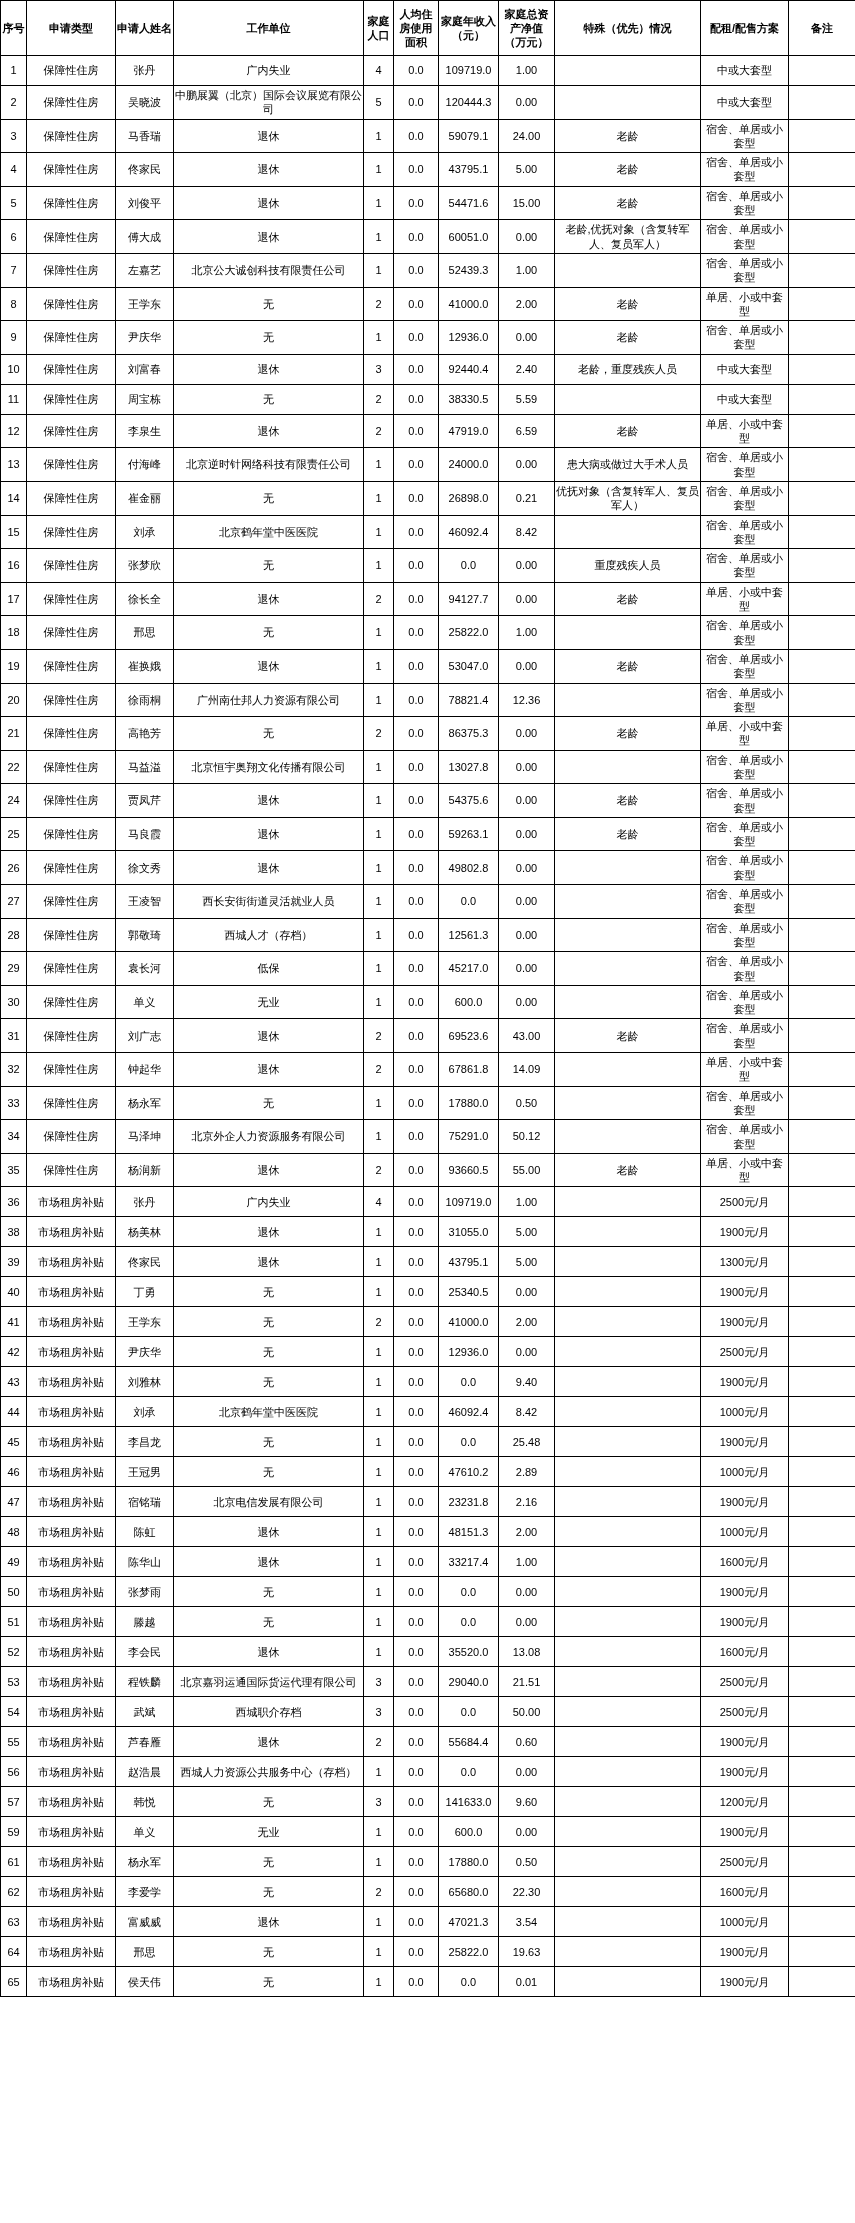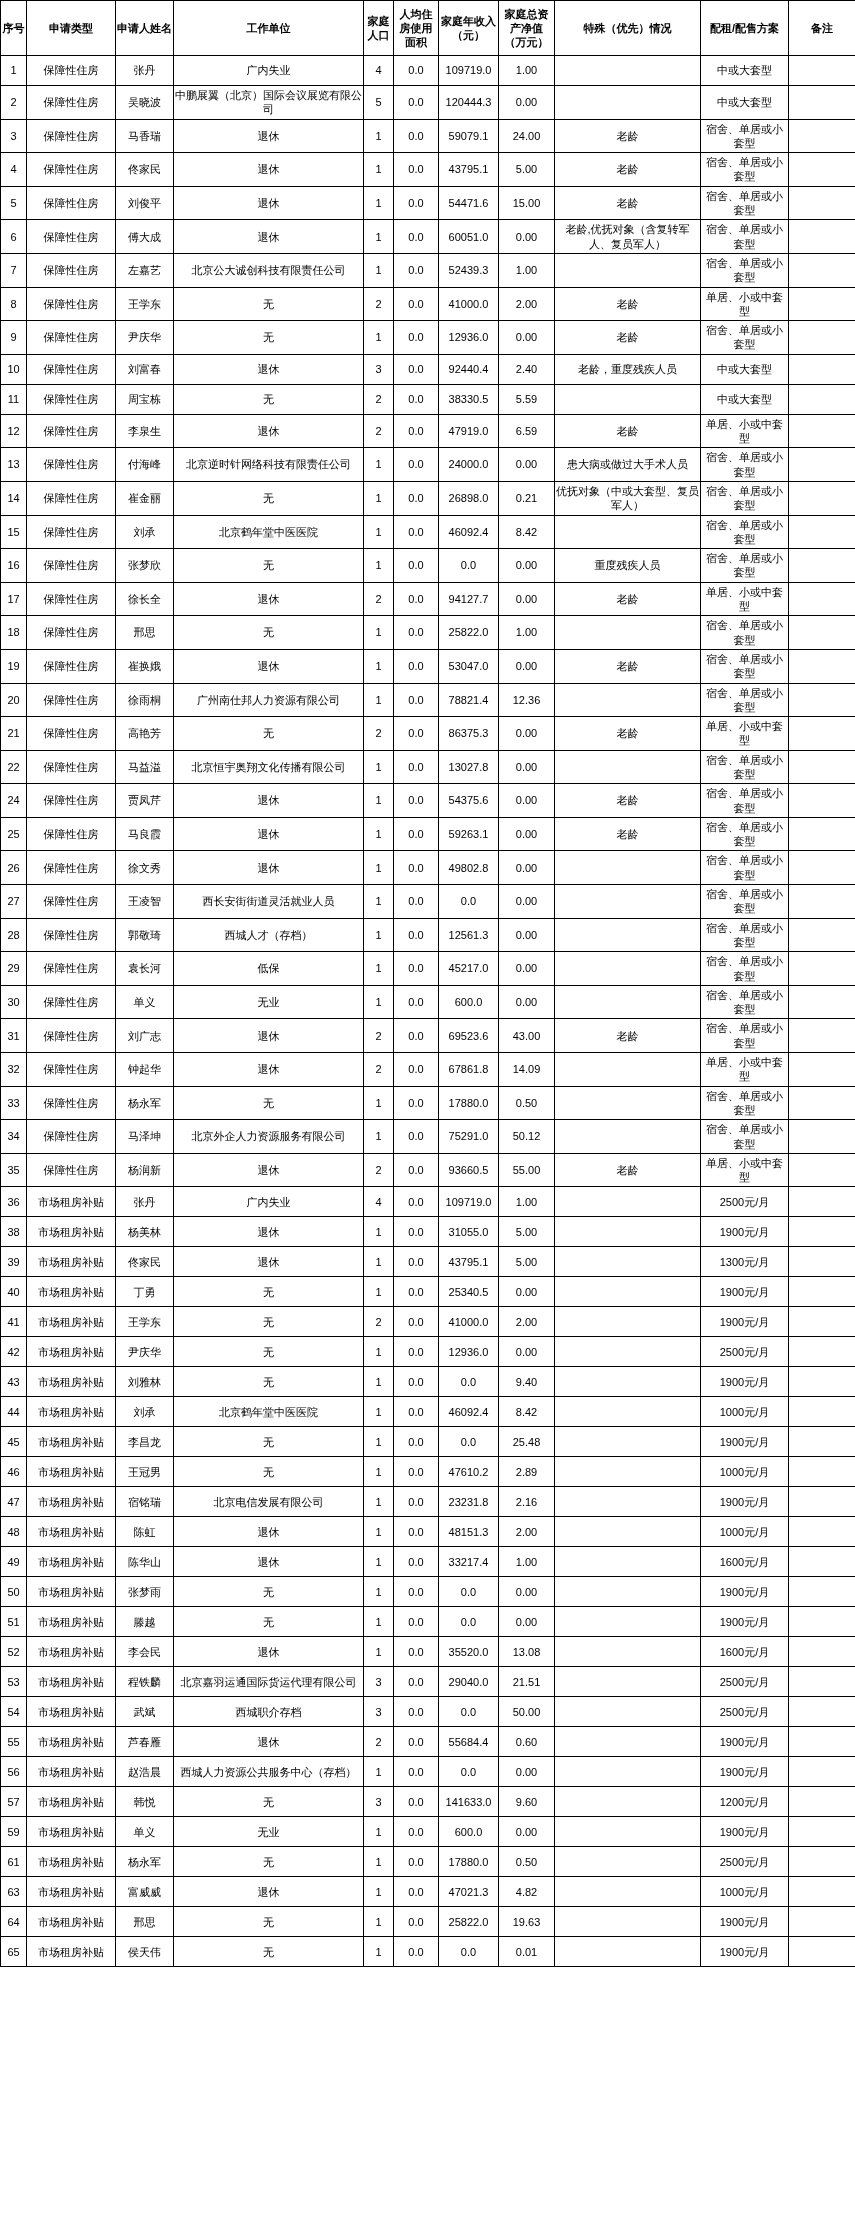--- a/index.html
+++ b/index.html
@@ -242,21 +242,21 @@
         </tr>
         <tr>
           <td>14</td>
           <td>保障性住房</td>
           <td>崔金丽</td>
           <td>无</td>
           <td>1</td>
           <td>0.0</td>
           <td>26898.0</td>
           <td>0.21</td>
-          <td>优抚对象（中或大套型、复员军人）</td>
+          <td>优抚对象（含复转军人、复员军人）</td>
           <td>宿舍、单居或小套型</td>
           <td></td>
         </tr>
         <tr>
           <td>15</td>
           <td>保障性住房</td>
           <td>刘承</td>
           <td>北京鹤年堂中医医院</td>
           <td>1</td>
           <td>0.0</td>
@@ -806,28 +806,41 @@
           <td>无</td>
           <td>1</td>
           <td>0.0</td>
           <td>17880.0</td>
           <td>0.50</td>
           <td></td>
           <td>2500元/月</td>
           <td></td>
         </tr>
         <tr>
+          <td>62</td>
+          <td>市场租房补贴</td>
+          <td>李爱学</td>
+          <td>无</td>
+          <td>2</td>
+          <td>0.0</td>
+          <td>65680.0</td>
+          <td>22.30</td>
+          <td></td>
+          <td>1600元/月</td>
+          <td></td>
+        </tr>
+        <tr>
           <td>63</td>
           <td>市场租房补贴</td>
           <td>富威威</td>
           <td>退休</td>
           <td>1</td>
           <td>0.0</td>
           <td>47021.3</td>
-          <td>4.82</td>
+          <td>3.54</td>
           <td></td>
           <td>1000元/月</td>
           <td></td>
         </tr>
         <tr>
           <td>64</td>
           <td>市场租房补贴</td>
           <td>邢思</td>
           <td>无</td>
           <td>1</td>

